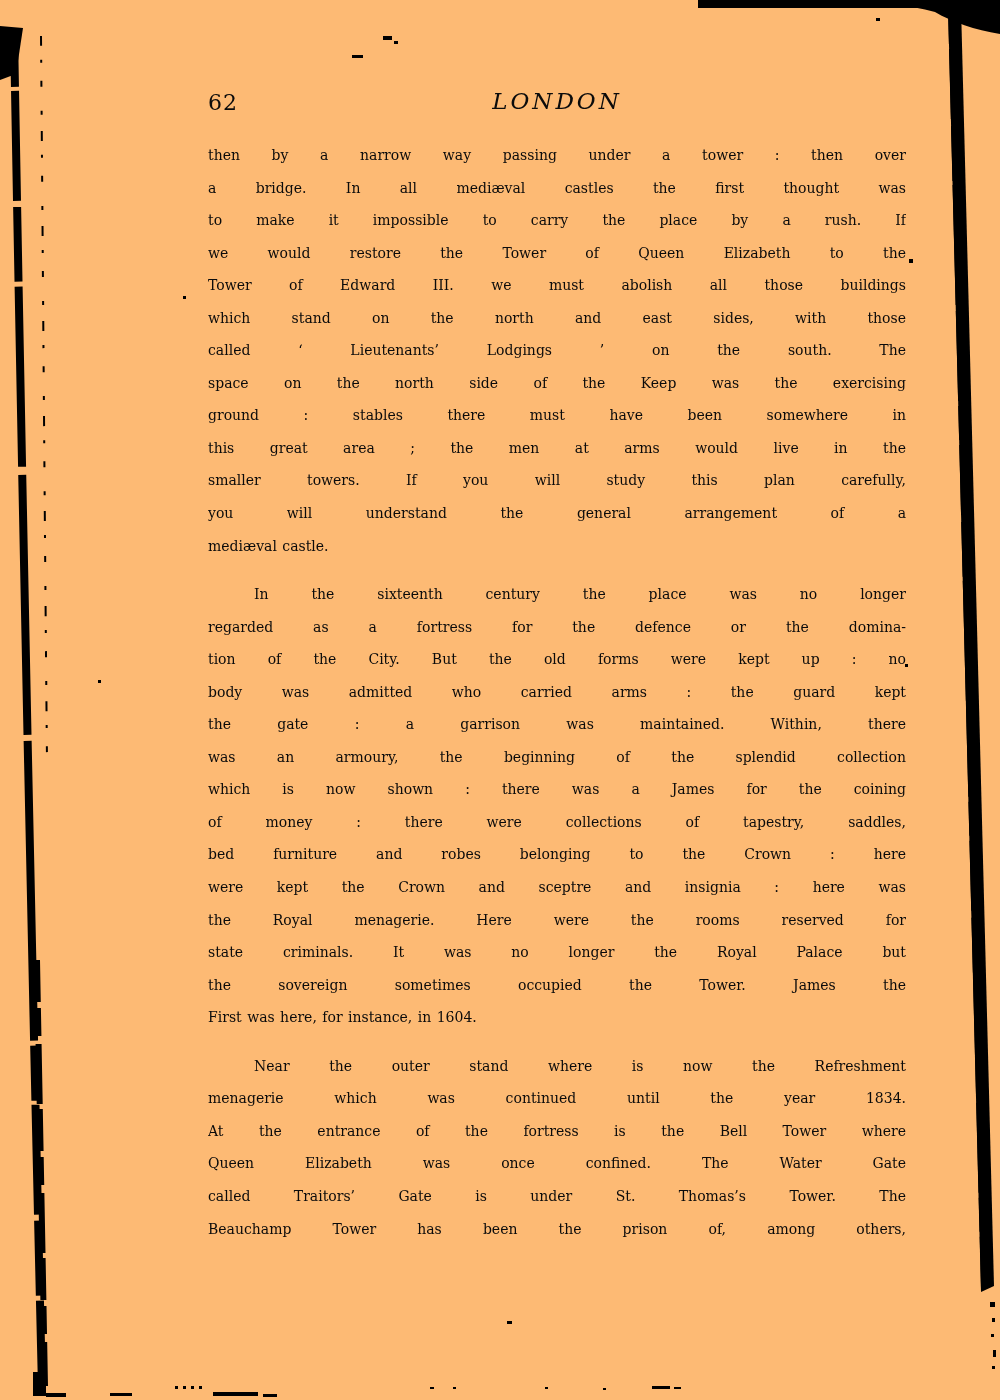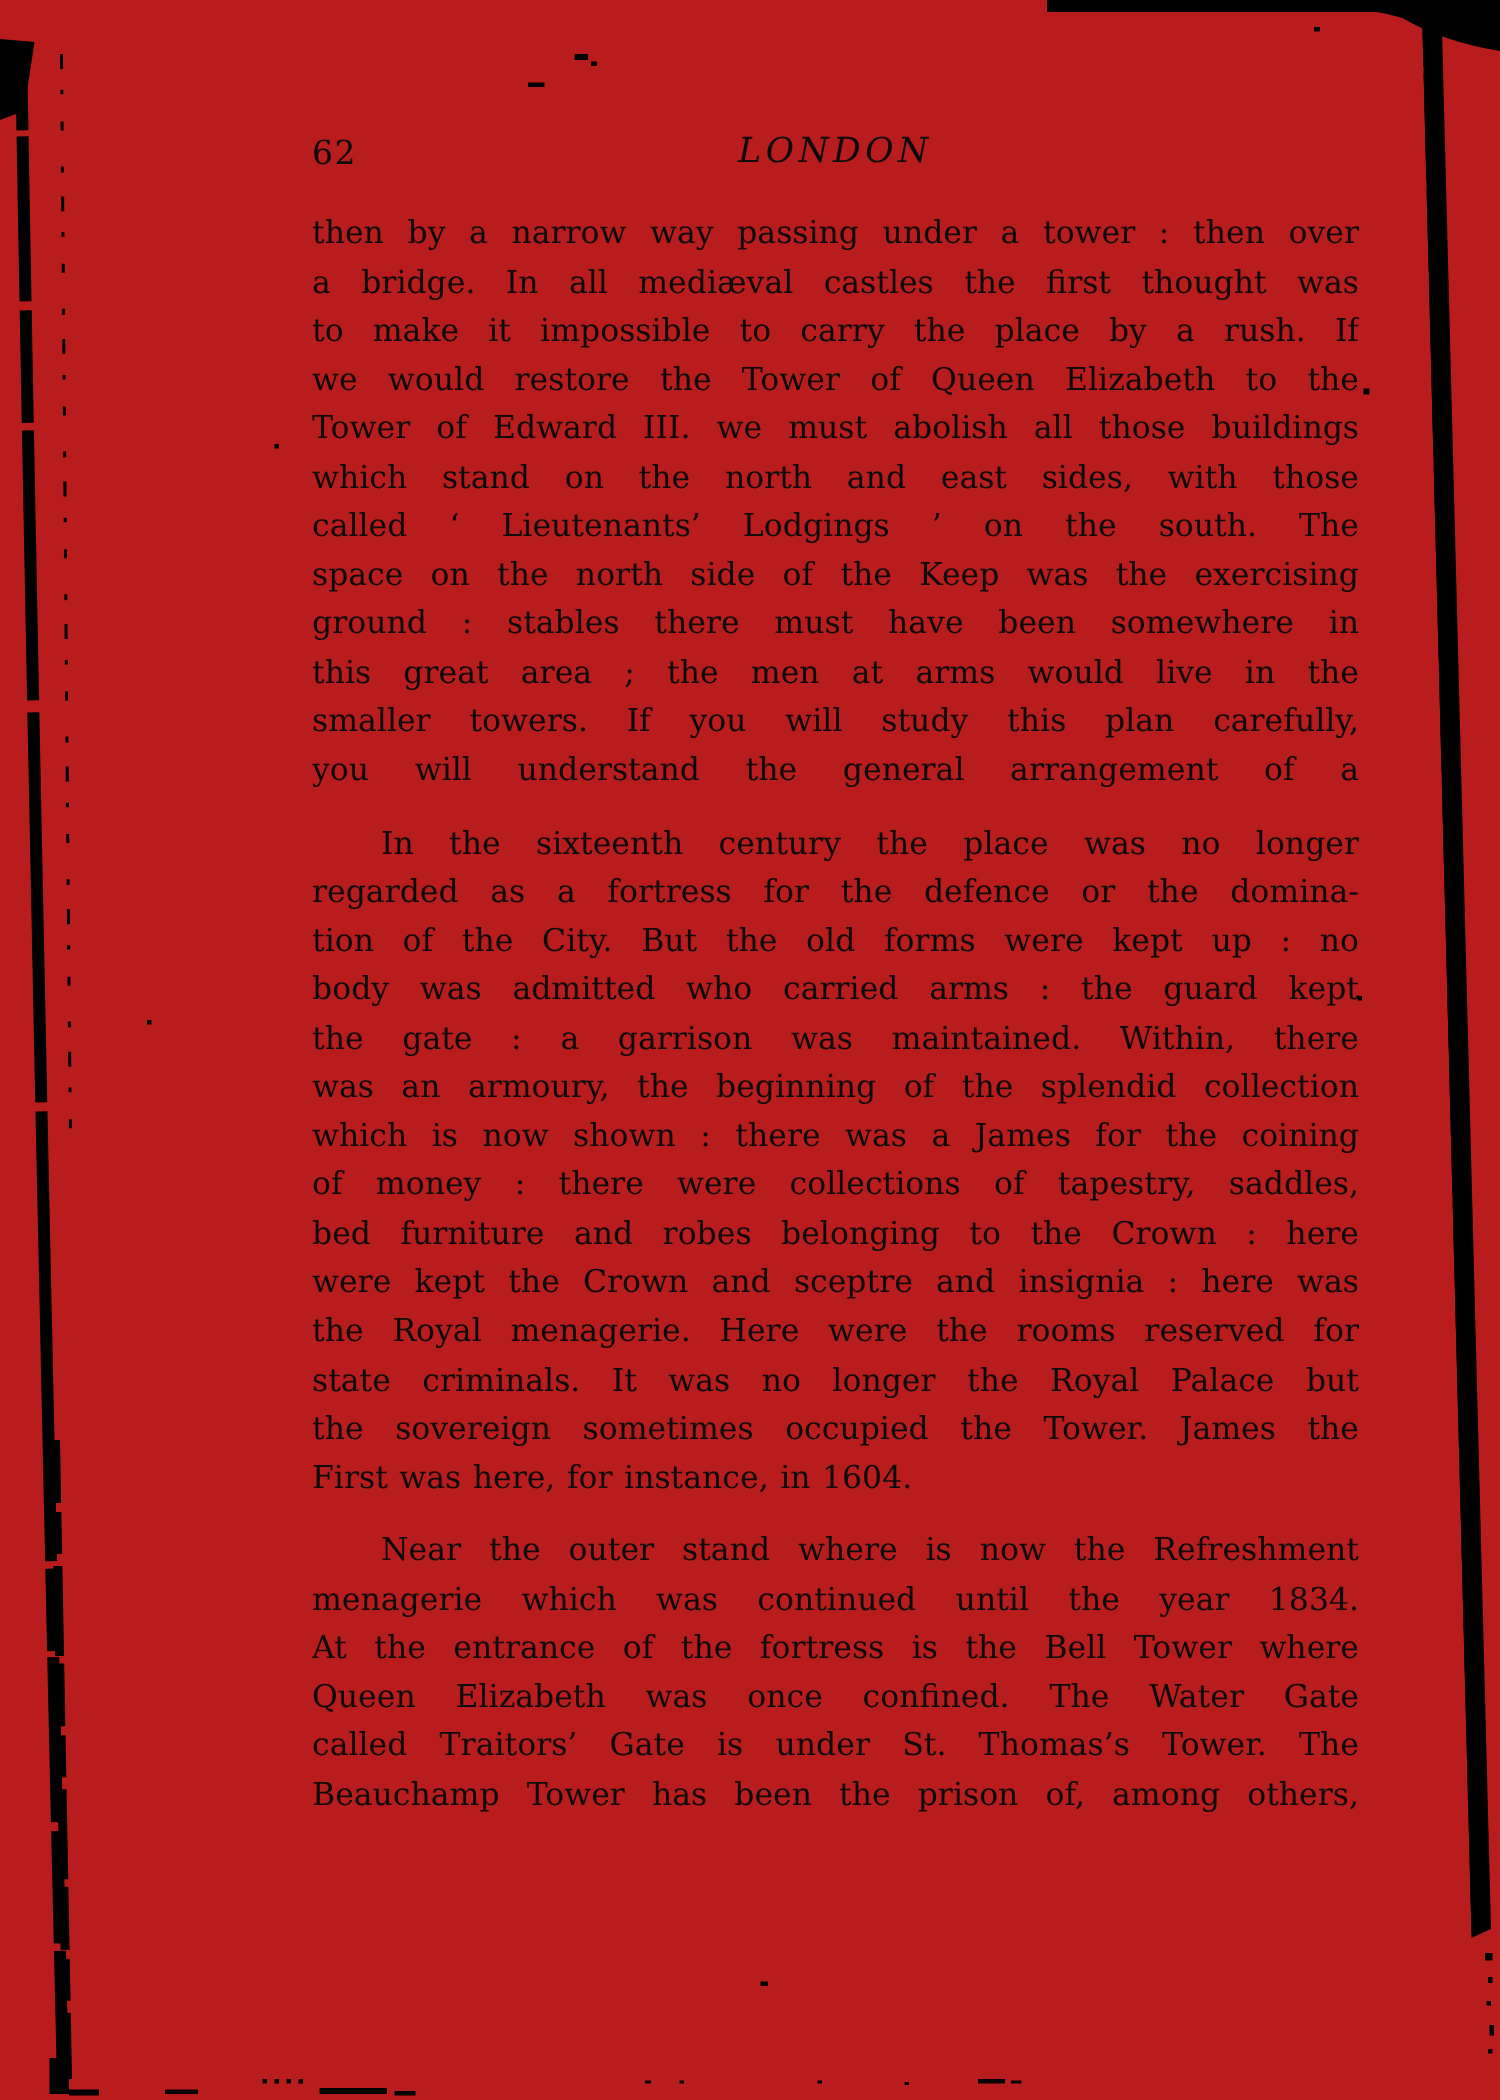--- a/index.html
+++ b/index.html
@@ -1,20 +1,20 @@
 <!DOCTYPE html>
 <html><head>
 <meta charset="utf-8">
 <style>
   html, body { margin: 0; padding: 0; background: #e8e8e8; }
   #page {
     position: relative;
     width: 1000px;
     height: 1400px;
-    background: #b91c1c;
+    background: #fdba74;
     overflow: hidden;
     font-family: "DejaVu Serif", "Liberation Serif", serif;
     color: #0b0b0b;
   }
   
   #header-row {
     position: absolute;
     left: 208px;
     top: 88px;
     width: 698px;
@@ -39,21 +39,21 @@
   }
   
   #text-block {
     position: absolute;
     left: 208px;
     top: 139px;
     width: 698px;
   }
   .paragraph { margin: 0; }
   .line {
-    font-size: 21px;
+    font-size: 14px;
     line-height: 32.55px;
     height: 32.55px;
     overflow: hidden;
     white-space: normal;
     text-align: justify;
     text-align-last: justify;
     word-spacing: 1px;
   }
   .line.indent { padding-left: 46px; margin-top: 16px; }
   .line.flush { text-align-last: left; }
@@ -81,20 +81,21 @@
         <div class="line">to make it impossible to carry the place by a rush. If</div>
         <div class="line">we would restore the Tower of Queen Elizabeth to the</div>
         <div class="line">Tower of Edward III. we must abolish all those buildings</div>
         <div class="line">which stand on the north and east sides, with those</div>
         <div class="line">called ‘ Lieutenants’ Lodgings ’ on the south. The</div>
         <div class="line">space on the north side of the Keep was the exercising</div>
         <div class="line">ground : stables there must have been somewhere in</div>
         <div class="line">this great area ; the men at arms would live in the</div>
         <div class="line">smaller towers. If you will study this plan carefully,</div>
         <div class="line">you will understand the general arrangement of a</div>
+        <div class="line flush">mediæval castle.</div>
       </div>
       <div class="paragraph">
         <div class="line indent">In the sixteenth century the place was no longer</div>
         <div class="line">regarded as a fortress for the defence or the domina-</div>
         <div class="line">tion of the City. But the old forms were kept up : no</div>
         <div class="line">body was admitted who carried arms : the guard kept</div>
         <div class="line">the gate : a garrison was maintained. Within, there</div>
         <div class="line">was an armoury, the beginning of the splendid collection</div>
         <div class="line">which is now shown : there was a James for the coining</div>
         <div class="line">of money : there were collections of tapestry, saddles,</div>

